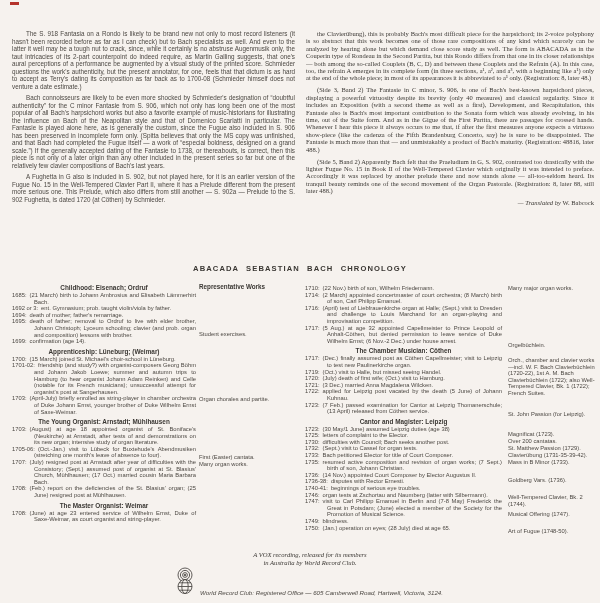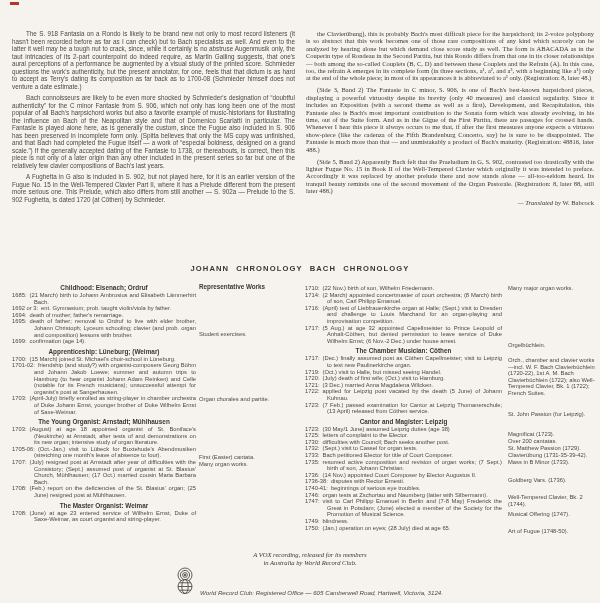--- a/index.html
+++ b/index.html
@@ -84,21 +84,21 @@
     <p>A Fughetta in G also is included in S. 902, but not played here, for it is an earlier version of the Fugue No. 15 in the Well-Tempered Clavier Part II, where it has a Prelude different from the present more serious one. This Prelude, which also differs from still another — S. 902a — Prelude to the S. 902 Fughetta, is dated 1720 (at Cöthen) by Schmieder.</p>
   </div>
 
   <div class="intro-right">
     <p>the Clavierübung), this is probably Bach's most difficult piece for the harpsichord; its 2-voice polyphony is so abstract that this work becomes one of those rare compositions of any kind which scarcely can be analyzed by hearing alone but which demand close score study as well. The form is ABACADA as in the Couperin type of Rondeau in the Second Partita, but this Rondo differs from that one in its closer relationships — both among the so-called Couplets (B, C, D) and between these Couplets and the Refrain (A). In this case, too, the refrain A emerges in its complete form (in three sections, a¹, a², and a³, with a beginning like a¹) only at the end of the whole piece; in most of its appearances it is abbreviated to a¹ only. (Registration: 8, later 48.)</p>
     <p>(Side 3, Band 2) The Fantasie in C minor, S. 906, is one of Bach's best-known harpsichord pieces, displaying a powerful virtuosity despite its brevity (only 40 measures) and classical regularity. Since it includes an Exposition (with a second theme as well as a first), Development, and Recapitulation, this Fantasie also is Bach's most important contribution to the Sonata form which was already evolving, in his time, out of the Suite form. And as in the Gigue of the First Partita, there are passages for crossed hands. Whenever I hear this piece it always occurs to me that, if after the first measures anyone expects a virtuoso show-piece (like the cadenza of the Fifth Brandenburg Concerto, say) he is sure to be disappointed. The Fantasie is much more than that — and unmistakably a product of Bach's maturity. (Registration: 48816, later 488.)</p>
     <p>(Side 5, Band 2) Apparently Bach felt that the Praeludium in G, S. 902, contrasted too drastically with the lighter Fugue No. 15 in Book II of the Well-Tempered Clavier which originally it was intended to preface. Accordingly it was replaced by another prelude there and now stands alone — all-too-seldom heard. Its tranquil beauty reminds one of the second movement of the Organ Pastorale. (Registration: 8, later 88, still later 488.)</p>
     <div class="translator"><span class="ital">— Translated by </span><span>W. Babcock</span></div>
   </div>
 
-  <div class="chrono-title">JOHANN CHRONOLOGY BACH CHRONOLOGY</div>
+  <div class="chrono-title">ABACADA SEBASTIAN BACH CHRONOLOGY</div>
 
   <div class="works-heading" style="left:199px;top:283px;">Representative Works</div>
 
   <div class="events events-left">
     <div class="section">
       <div class="sec-heading">Childhood: Eisenach; Ordruf</div>
       <div class="entry"><span class="yr">1685:</span><span>(21 March) birth to Johann Ambrosius and Elisabeth Lämmerhirt Bach.</span></div>
       <div class="entry"><span class="yr">1692 or 3:</span><span>ent. Gymnasium; prob. taught violin/viola by father.</span></div>
       <div class="entry"><span class="yr">1694:</span><span>death of mother; father's remarriage.</span></div>
       <div class="entry"><span class="yr">1695:</span><span>death of father; removal to Ordruf to live with elder brother, Johann Christoph; Lyceum schooling; clavier (and prob. organ and composition) lessons with brother.</span></div>

